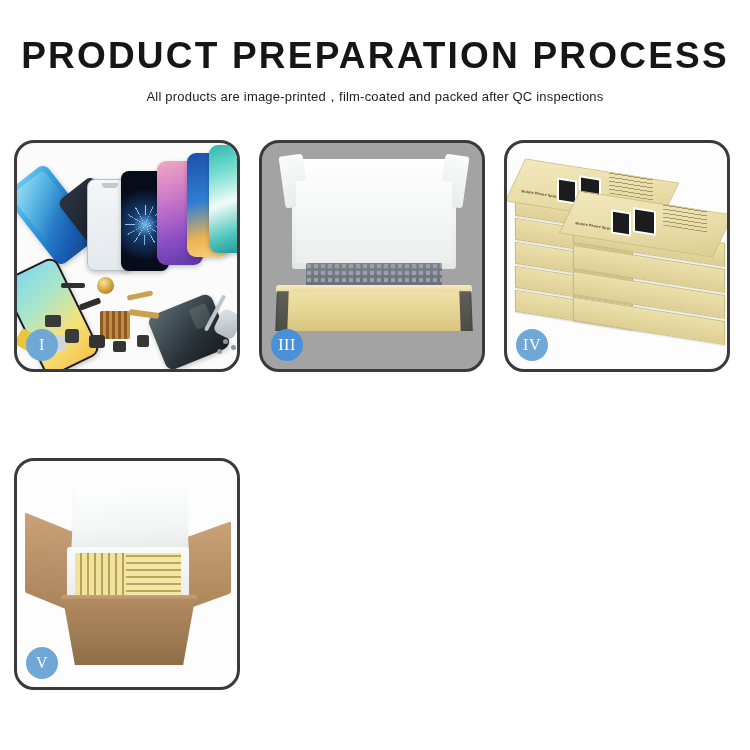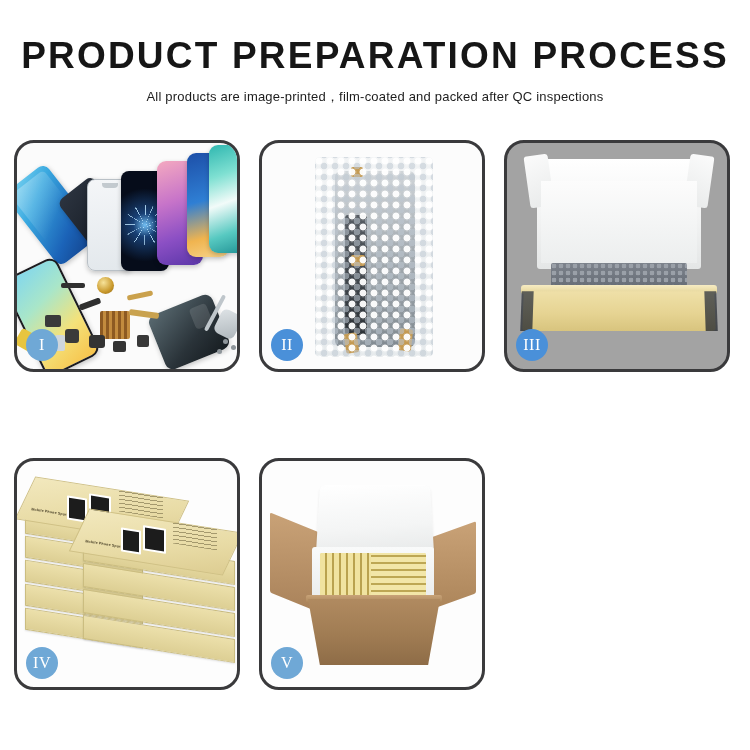--- a/index.html
+++ b/index.html
@@ -404,35 +404,20 @@
         <div class="part whitecard"></div>
         <div class="part tweez"></div>
         <div class="part tweez2"></div>
         <div class="part scr sp1"></div>
         <div class="part scr sp2"></div>
         <div class="part scr sp3"></div>
       </div>
       <div class="badge pale">I</div>
     </div>
 
-    <div class="panel p2">
-      <div class="scene">
-        <div class="bubblebag">
-          <div class="bw-inner"></div>
-          <div class="bw-strip"></div>
-          <div class="bw-tab t1"></div>
-          <div class="bw-tab t2"></div>
-          <div class="bw-tab t3"></div>
-          <div class="bw-tab t4"></div>
-          <div class="bubbles2"></div>
-          <div class="bubbles"></div>
-        </div>
-      </div>
-      <div class="badge">II</div>
-    </div>
 
     <div class="panel p3">
       <div class="scene">
         <div class="b3-lid"></div>
         <div class="b3-foamback"></div>
         <div class="b3-inner"></div>
         <div class="b3-rim"></div>
         <div class="b3-body"></div>
       </div>
       <div class="badge">III</div>

